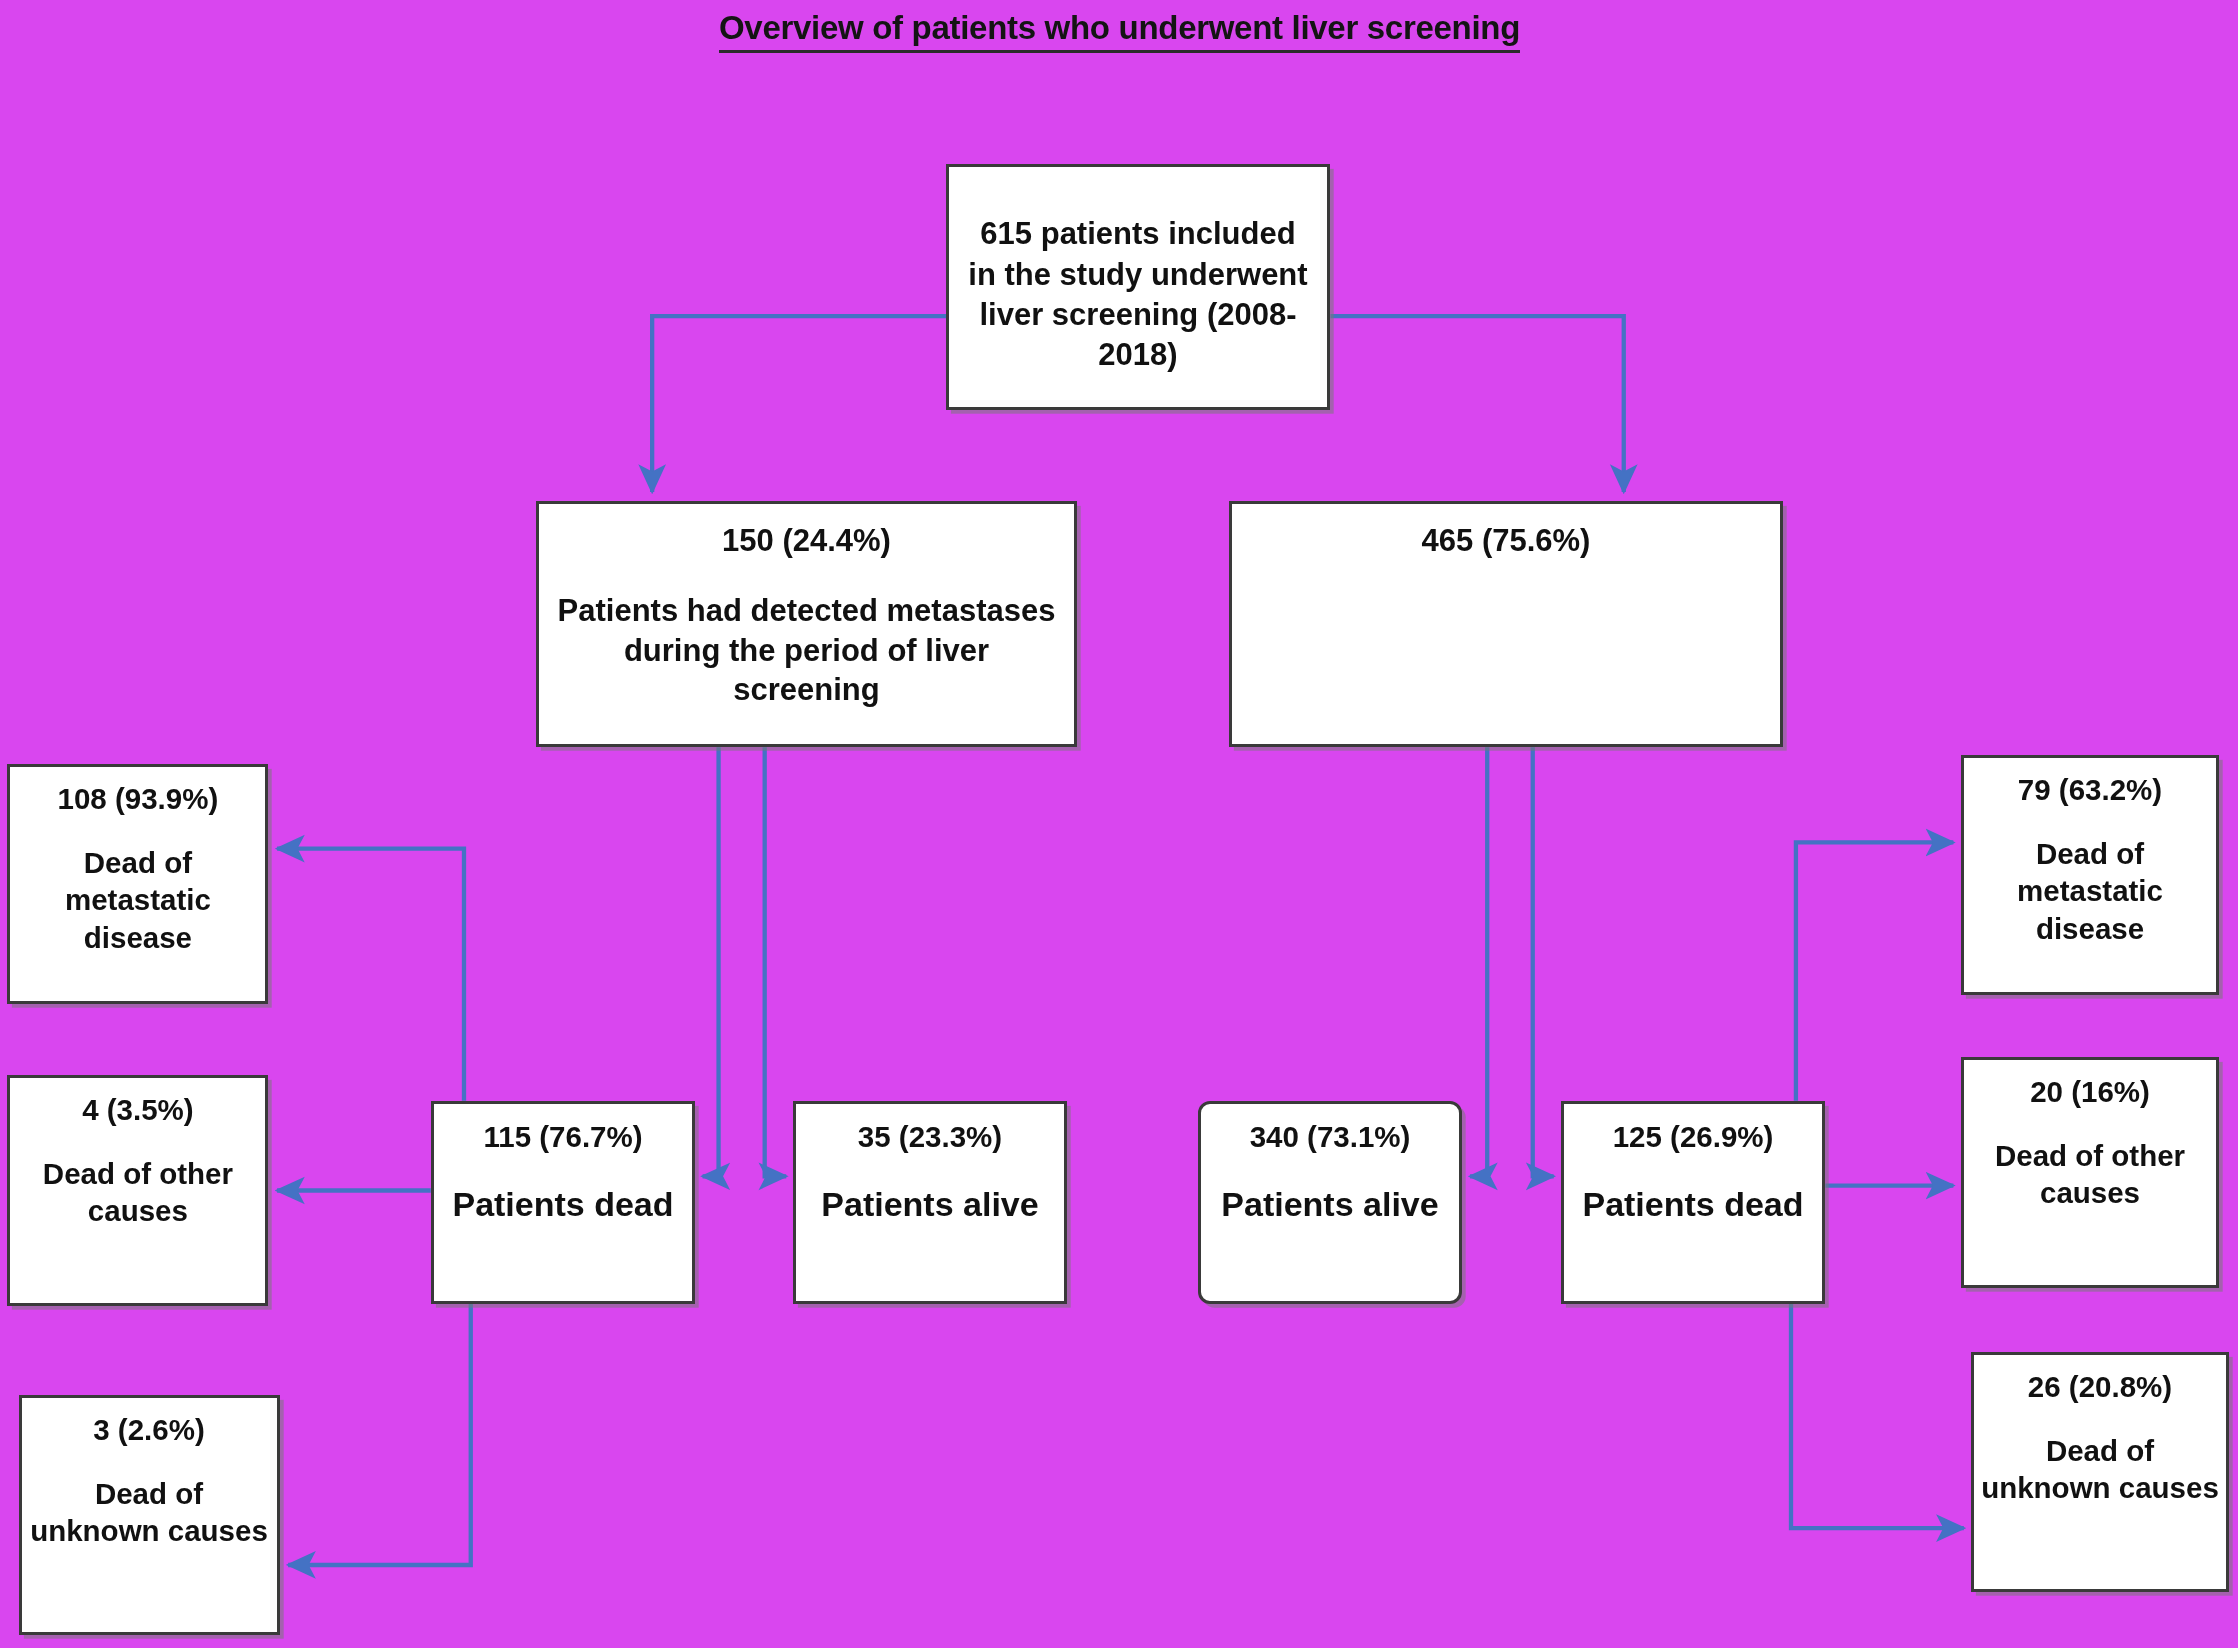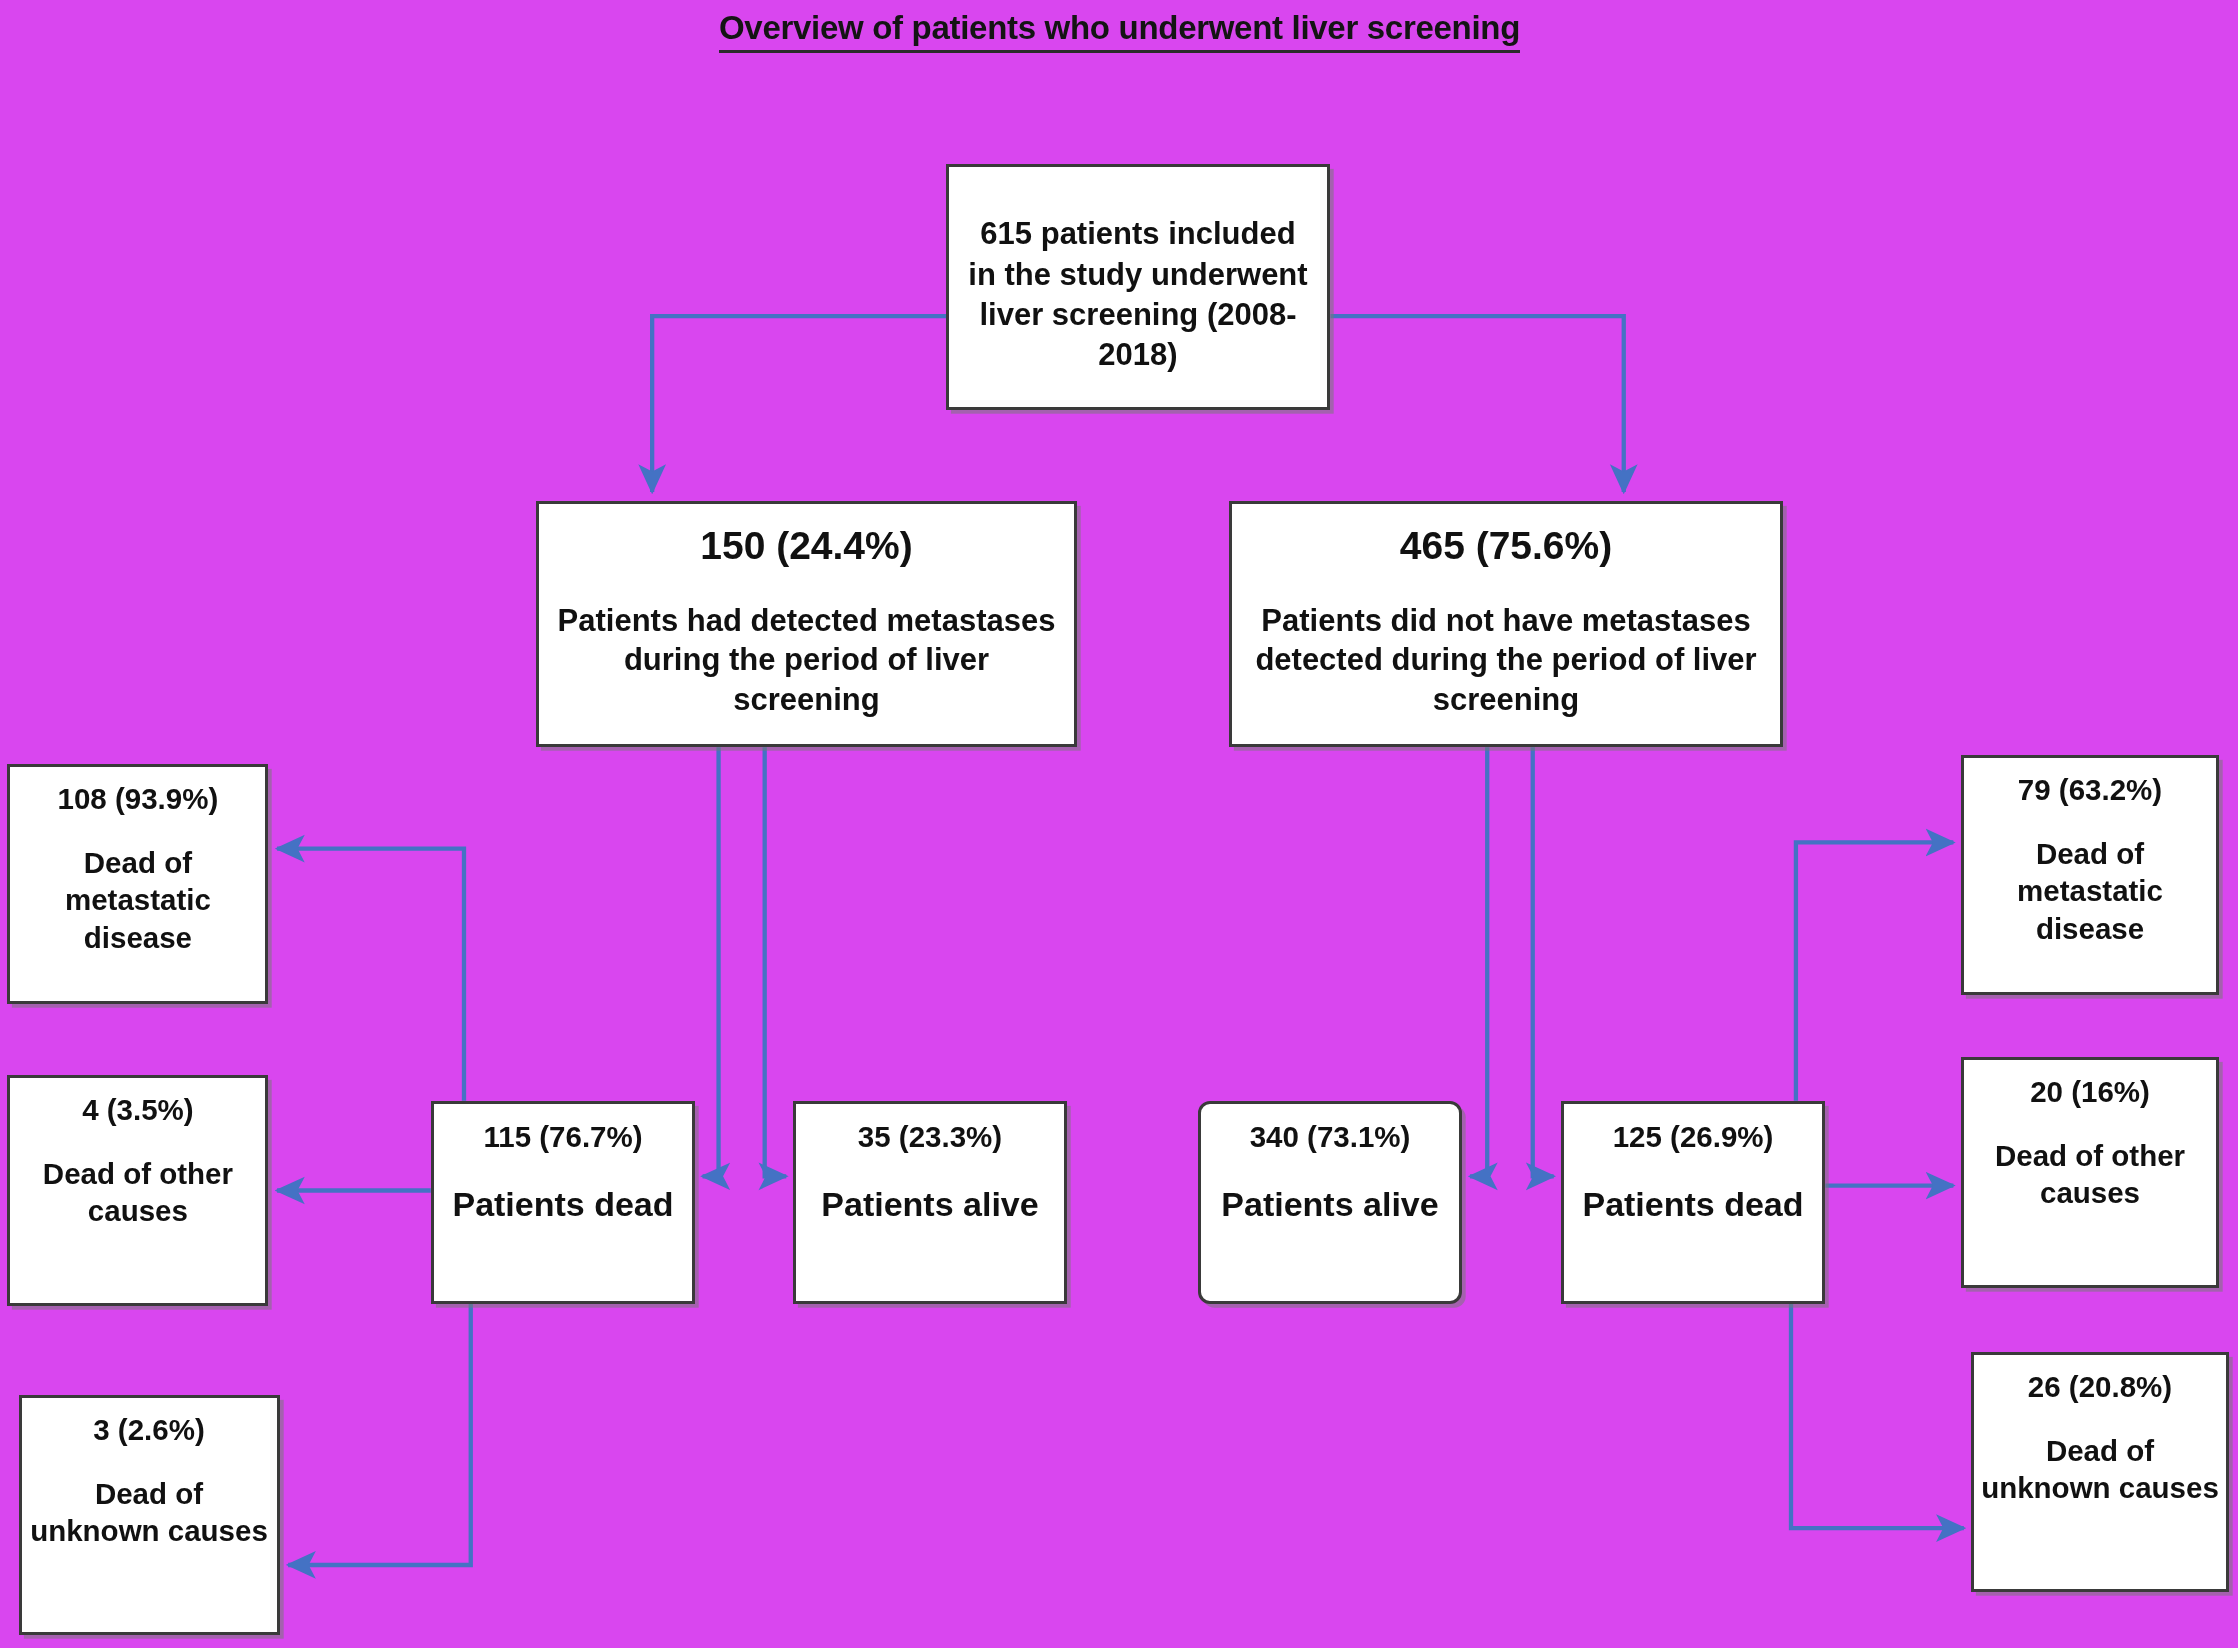--- a/index.html
+++ b/index.html
@@ -85,21 +85,21 @@
     line-height: 1.30;
     margin-top: 16px;
   }
 
   
   .branch {
     padding: 18.5px 13.5px 0 13.5px;
   }
   #node-detected { left: 536px; top: 501px; width: 541px; height: 246px; }
   #node-notdetected { left: 1229px; top: 501px; width: 554px; height: 246px; }
-  .branch .count { font-size: 39px; }
+  .branch .count { font-size: 31px; }
   .branch .desc { font-size: 31px; margin-top: 32px; }
 
   
   .mid { padding: 16px 7.4px 0 7.4px; }
   #node-dead-left  { left: 431px;  top: 1101px; width: 264px; height: 203px; }
   #node-alive-left { left: 793px; top: 1101px; width: 274px; height: 203px; }
   #node-alive-right{ left: 1198px; top: 1101px; width: 264px; height: 203px; border-radius: 12px; }
   #node-dead-right { left: 1561px; top: 1101px; width: 264px; height: 203px; }
   .mid .count { font-size: 29.5px; }
   .mid .desc  { font-size: 34px; margin-top: 28px; }
@@ -160,21 +160,20 @@
     <div class="desc">615 patients included in the study underwent liver screening (2008-2018)</div>
   </div>
 
   <div class="node branch" id="node-detected">
     <div class="count">150 (24.4%)</div>
     <div class="desc">Patients had detected metastases during the period of liver screening</div>
   </div>
 
   <div class="node branch" id="node-notdetected">
     <div class="count">465 (75.6%)</div>
-    <div class="desc">Patients did not have metastases detected during the period of liver screening</div>
   </div>
 
   <div class="node mid" id="node-dead-left">
     <div class="count">115 (76.7%)</div>
     <div class="desc">Patients dead</div>
   </div>
 
   <div class="node mid" id="node-alive-left">
     <div class="count">35 (23.3%)</div>
     <div class="desc">Patients alive</div>

